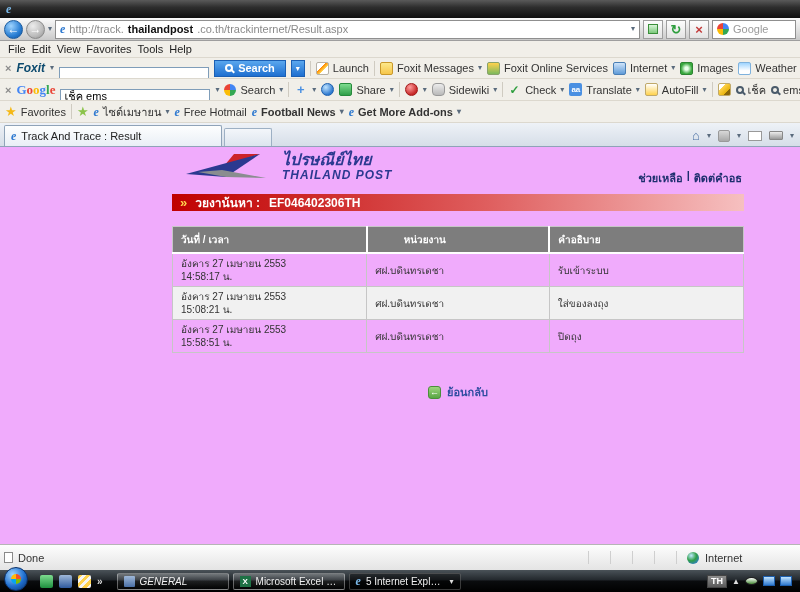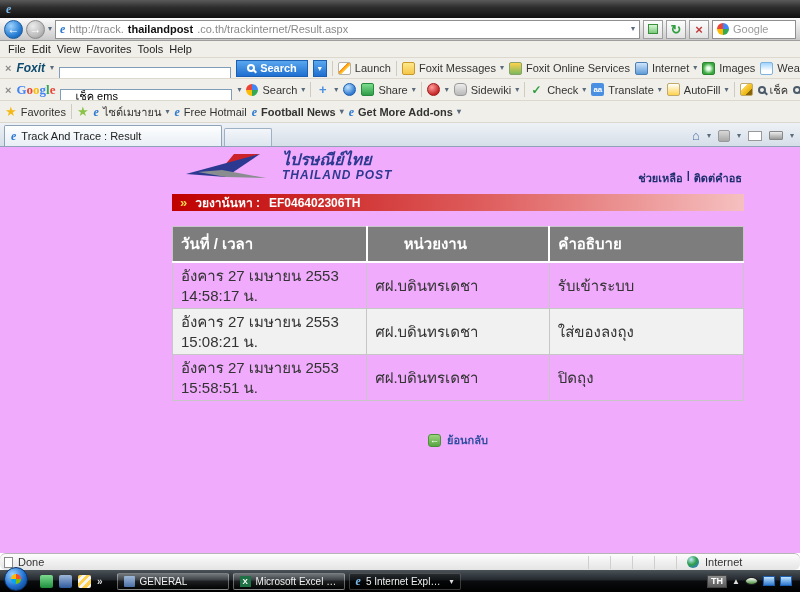--- a/index.html
+++ b/index.html
@@ -40,21 +40,21 @@
     border-bottom:1px solid #dcd8ce;font-size:11px;color:#222;}
 
   
   .toolbar{display:flex;align-items:center;gap:5px;padding:0 5px;background:#f1efe9;
     border-bottom:1px solid #dcd8ce;font-size:11px;color:#333;white-space:nowrap;overflow:hidden;}
   .foxitbar{height:21px;}
   .googlebar{height:22px;}
   .tclose{color:#8a8a8a;font-weight:bold;font-size:11px;}
   .sep{width:1px;height:15px;background:#cfcbc1;flex:none;}
   .foxit-brand{color:#0c4a6e;font-weight:bold;font-style:italic;font-size:12px;text-align:right;}
-  .finput{width:180px;height:15px;border:1px solid #7f9db9;background:#fff;font:inherit;font-size:11px;padding:0 14px;margin-top:13px;}
+  .finput{width:180px;height:15px;border:1px solid #7f9db9;background:#fff;font:inherit;font-size:11px;padding:0 3px;margin-top:13px;}
   .fsearch{display:flex;align-items:center;gap:5px;background:linear-gradient(#5aa7ee,#1e6fd0);
     border:1px solid #1a5fb4;color:#fff;font-weight:bold;height:17px;padding:0 10px;}
   .fsearch .lens{border-color:#fff;}
   .fsearch .lens::after{background:#fff;}
   .bluecaret{background:linear-gradient(#5aa7ee,#1e6fd0);border:1px solid #1a5fb4;color:#fff;height:17px;
     display:flex;align-items:center;padding:0 4px;font-size:8px;}
   .tbicon{width:13px;height:13px;border-radius:2px;display:inline-flex;align-items:center;justify-content:center;flex:none;font-size:9px;}
   .i-launch{background:linear-gradient(135deg,#ffffff 40%,#ff8a00 40%,#ffd24d 60%,#fff 60%);border:1px solid #b7b2a8;}
   .i-mail{background:linear-gradient(#fde88a,#f6c64a);border:1px solid #c9982a;}
   .i-services{background:linear-gradient(#ffd24d,#7cb95c);border:1px solid #88a36a;}
@@ -100,36 +100,36 @@
   .logo{display:flex;align-items:center;gap:8px;margin-left:10px;}
   .logotext{color:#2b3990;font-style:italic;line-height:1.05;}
   .logo-thai{font-size:16px;font-weight:bold;}
   .logo-en{font-size:12px;font-weight:bold;letter-spacing:1px;}
   .helplinks{position:absolute;top:22px;right:2px;font-size:11px;font-weight:bold;color:#1d2e6e;display:flex;gap:4px;}
   .helplinks a{color:#1d2e6e;text-decoration:none;}
   .redbar{margin-top:13px;height:17px;display:flex;align-items:center;gap:9px;padding:0 8px;
     background:linear-gradient(90deg,var(--result-bar),#df5e5e 55%,#f6c0c0);color:#fff;font-weight:bold;font-size:12px;}
   .chev{color:#ffd24d;font-weight:bold;font-size:13px;letter-spacing:-1px;line-height:1;}
 
-  table.track{width:100%;border-collapse:collapse;margin-top:15px;font-size:15px;border:1px solid #c6c6c6;}
+  table.track{width:100%;border-collapse:collapse;margin-top:15px;font-size:10px;border:1px solid #c6c6c6;}
   table.track th{background:var(--table-header);color:#fff;text-align:left;font-weight:bold;
     padding:5px 8px;border-right:2px solid #fff;border-bottom:2px solid #fff;}
   table.track th:last-child{border-right:1px solid #c6c6c6;}
   table.track th:nth-child(1){width:34%;} table.track th:nth-child(2){width:32%;padding-left:36px;}
   table.track td{border:1px solid #c6c6c6;padding:3px 8px;color:#333;line-height:1.3;height:31px;vertical-align:middle;}
   tr.alt td{background:#f1f1f1;}
 
   .backrow{margin-top:28px;text-align:center;}
   .backlink{display:inline-flex;align-items:center;gap:6px;font-size:11px;color:#2f4da0;font-weight:bold;text-decoration:none;}
   .back-ic{width:13px;height:13px;border-radius:3px;background:linear-gradient(#9ed47e,#58a544);
     border:1px solid #4a8f3a;color:#fff;font-size:9px;display:inline-flex;align-items:center;justify-content:center;}
 
   
-  .statusbar{height:17px;display:flex;align-items:center;background:linear-gradient(#fdfdfd,#e4e4e4);
-    border-top:1px solid #b5b5b5;font-size:11px;color:#333;padding:0 4px;border-radius:6px;}
+  .statusbar{height:26px;display:flex;align-items:center;background:linear-gradient(#fdfdfd,#e4e4e4);
+    border-top:1px solid #b5b5b5;font-size:11px;color:#333;padding:0 4px;}
   .doc-ic{width:9px;height:11px;background:#fff;border:1px solid #8a8a8a;margin-right:5px;}
   .statusfill{flex:1;}
   .seg{width:22px;height:13px;border-left:1px solid #cfcfcf;}
   .zone{display:flex;align-items:center;gap:6px;width:120px;border-left:1px solid #cfcfcf;padding-left:10px;height:13px;}
   .globe{width:12px;height:12px;border-radius:50%;flex:none;
     background:radial-gradient(circle at 35% 30%,#bfe9ff,#2f9e48 45%,#2f7ad0 85%);}
 
   
   .taskbar{height:22px;display:flex;align-items:center;gap:4px;padding:0 4px;
     background:linear-gradient(#4a5258,#23282d 45%,#0a0c0e 50%,#000);}
@@ -141,21 +141,21 @@
   .ql{display:flex;align-items:center;gap:6px;margin-left:8px;}
   .qicon{width:13px;height:13px;border-radius:2px;flex:none;}
   .q1{background:linear-gradient(#7ddc8f,#1e8e3e);}
   .q2{background:linear-gradient(#9fb8d8,#2f5a9e);}
   .q3{background:repeating-linear-gradient(135deg,#ffd24d 0 3px,#f5f5f5 3px 6px);}
   .qchev{color:#ddd;font-size:10px;font-weight:bold;}
   .taskbtn{display:flex;align-items:center;gap:5px;width:112px;height:17px;padding:0 6px;border-radius:2px;
     border:1px solid rgba(255,255,255,.35);color:#f0f0f0;font-size:10px;overflow:hidden;flex:none;
     background:linear-gradient(rgba(255,255,255,.28),rgba(255,255,255,.08) 50%,rgba(0,0,0,.18));}
   .taskbtn .lbl{white-space:nowrap;overflow:hidden;text-overflow:ellipsis;flex:1;}
-  .taskbtn.first{margin-left:10px;}
+  .taskbtn.first{margin-left:10px;font-style:italic;}
   .taskbtn.active{background:linear-gradient(rgba(0,0,0,.35),rgba(0,0,0,.6));border-color:rgba(255,255,255,.22);}
   .folder-ic{width:11px;height:11px;border-radius:1px;background:linear-gradient(#9fb8d8,#4a6fa5);flex:none;}
   .excel-ic{width:11px;height:11px;background:#1e7145;color:#fff;font-size:8px;font-weight:bold;
     display:flex;align-items:center;justify-content:center;flex:none;}
   .tcaret{color:#ddd;font-size:8px;}
   .tray{margin-left:auto;display:flex;align-items:center;gap:5px;padding-right:4px;}
   .lang{background:linear-gradient(#8f8f8f,#5a5a5a);border:1px solid #444;color:#fff;font-size:9px;
     font-weight:bold;padding:1px 3px;line-height:1;}
   .tray-up{color:#ddd;font-size:8px;}
   .tray-eye{width:13px;height:8px;border-radius:50%;background:linear-gradient(#ffffff,#4a8f3a);border:1px solid #222;}

